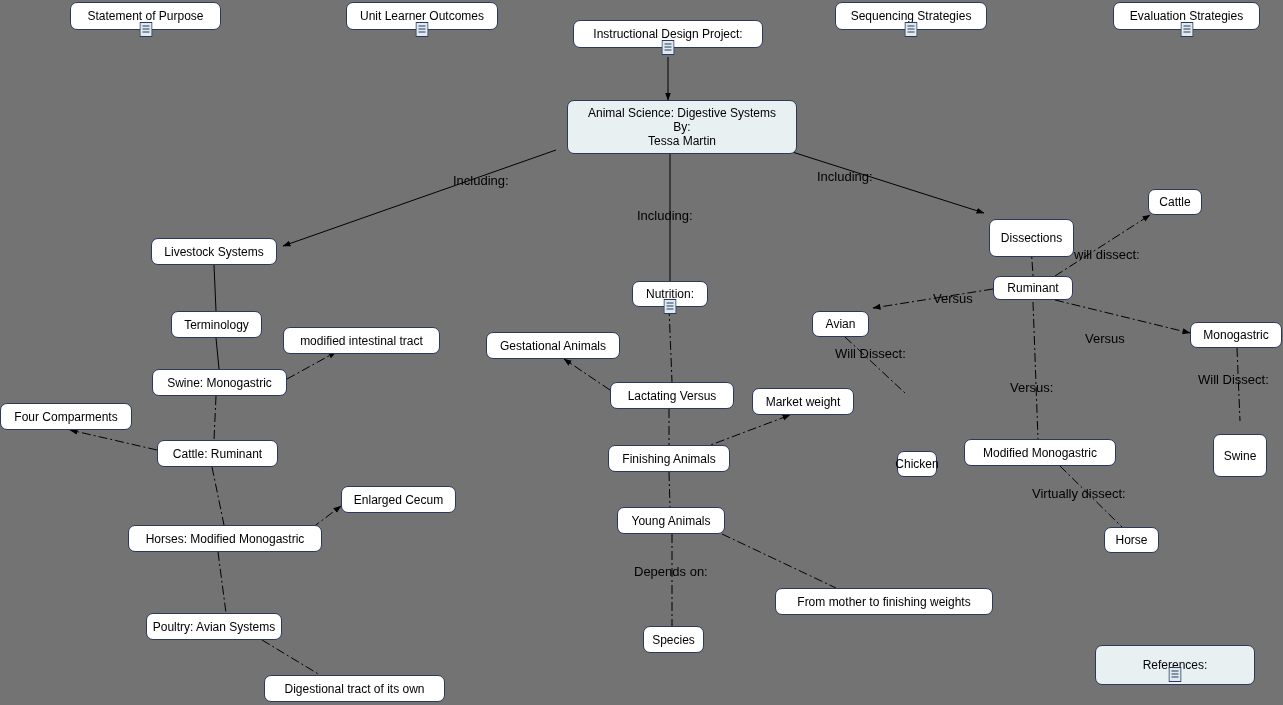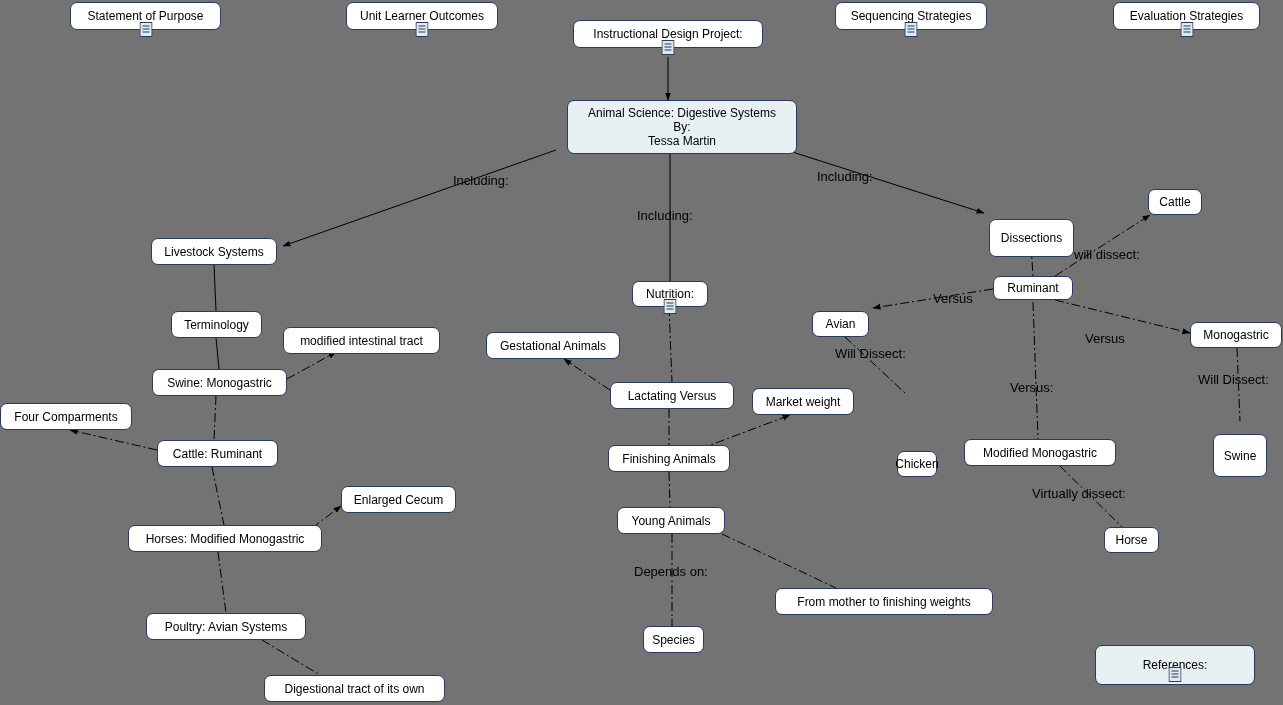--- a/index.html
+++ b/index.html
@@ -202,21 +202,21 @@
   </div>
 
   <div class="node" style="left:341px;top:486px;width:115px;height:27px;">
     <span class="lbl">Enlarged Cecum</span>
   </div>
 
   <div class="node" style="left:128px;top:525px;width:194px;height:27px;">
     <span class="lbl">Horses: Modified Monogastric</span>
   </div>
 
-  <div class="node" style="left:146px;top:613px;width:160px;height:27px;">
+  <div class="node" style="left:146px;top:613px;width:136px;height:27px;">
     <span class="lbl">Poultry: Avian Systems</span>
   </div>
 
   <div class="node" style="left:264px;top:675px;width:181px;height:27px;">
     <span class="lbl">Digestional tract of its own</span>
   </div>
 
   <div class="node" style="left:632px;top:281px;width:76px;height:26px;">
     <span class="lbl">Nutrition:</span>
     <svg class="res-icon" viewBox="0 0 13 15">

